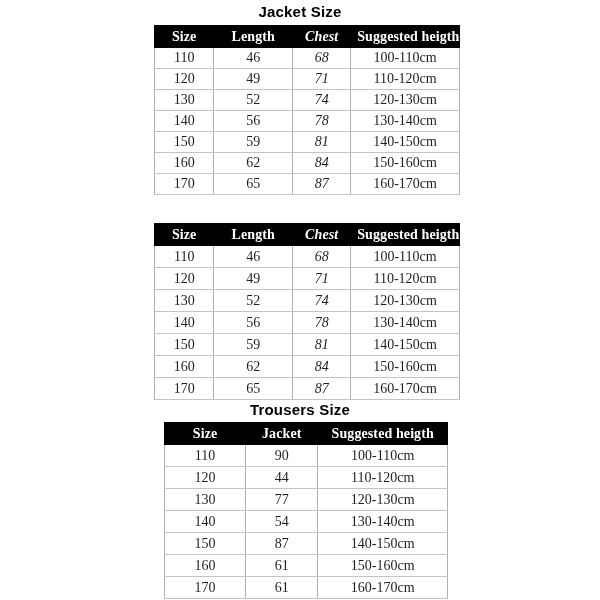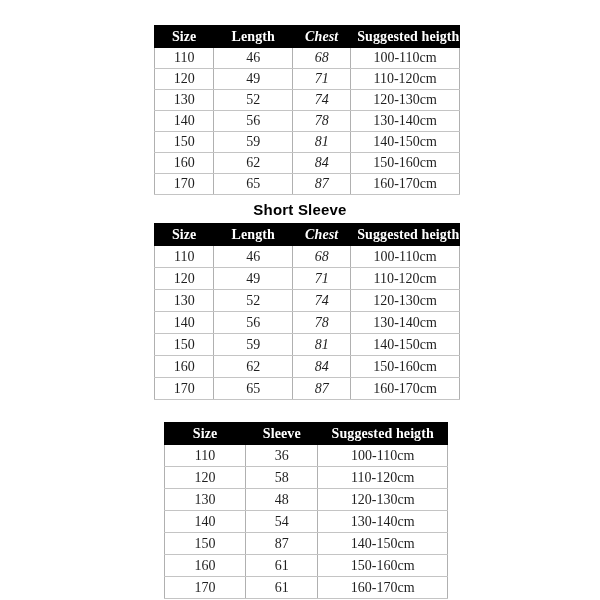--- a/index.html
+++ b/index.html
@@ -73,20 +73,21 @@
   
   .tbl-3col th:nth-child(1), .tbl-3col td:nth-child(1) { width: 28%; }
   .tbl-3col th:nth-child(2), .tbl-3col td:nth-child(2) { width: 24.5%; }
   .tbl-3col th:nth-child(3), .tbl-3col td:nth-child(3) { width: 47.5%; }
 </style>
 </head>
 <body>
 
 <div class="canvas">
 
+  <h2 class="tbl-title" id="title-0">Jacket Size</h2>
   <table class="tbl tbl-4col" id="table-0">
     <thead>
         <tr>
           <th>Size</th>
           <th>Length</th>
           <th>Chest</th>
           <th>Suggested heigth</th>
         </tr>
       </thead>
     <tbody>
@@ -128,21 +129,20 @@
         </tr>
         <tr>
           <td>170</td>
           <td>65</td>
           <td>87</td>
           <td>160-170cm</td>
         </tr>
       </tbody>
   </table>
 
-  <h2 class="tbl-title" id="title-1">Short Sleeve</h2>
   <table class="tbl tbl-4col" id="table-1">
     <thead>
         <tr>
           <th>Size</th>
           <th>Length</th>
           <th>Chest</th>
           <th>Suggested heigth</th>
         </tr>
       </thead>
     <tbody>
@@ -184,42 +184,43 @@
         </tr>
         <tr>
           <td>170</td>
           <td>65</td>
           <td>87</td>
           <td>160-170cm</td>
         </tr>
       </tbody>
   </table>
 
+  <h2 class="tbl-title" id="title-2">Trousers Size</h2>
   <table class="tbl tbl-3col" id="table-2">
     <thead>
         <tr>
           <th>Size</th>
-          <th>Sleeve</th>
+          <th>Jacket</th>
           <th>Suggested heigth</th>
         </tr>
       </thead>
     <tbody>
         <tr>
           <td>110</td>
-          <td>36</td>
+          <td>90</td>
           <td>100-110cm</td>
         </tr>
         <tr>
           <td>120</td>
-          <td>58</td>
+          <td>44</td>
           <td>110-120cm</td>
         </tr>
         <tr>
           <td>130</td>
-          <td>48</td>
+          <td>77</td>
           <td>120-130cm</td>
         </tr>
         <tr>
           <td>140</td>
           <td>54</td>
           <td>130-140cm</td>
         </tr>
         <tr>
           <td>150</td>
           <td>87</td>

